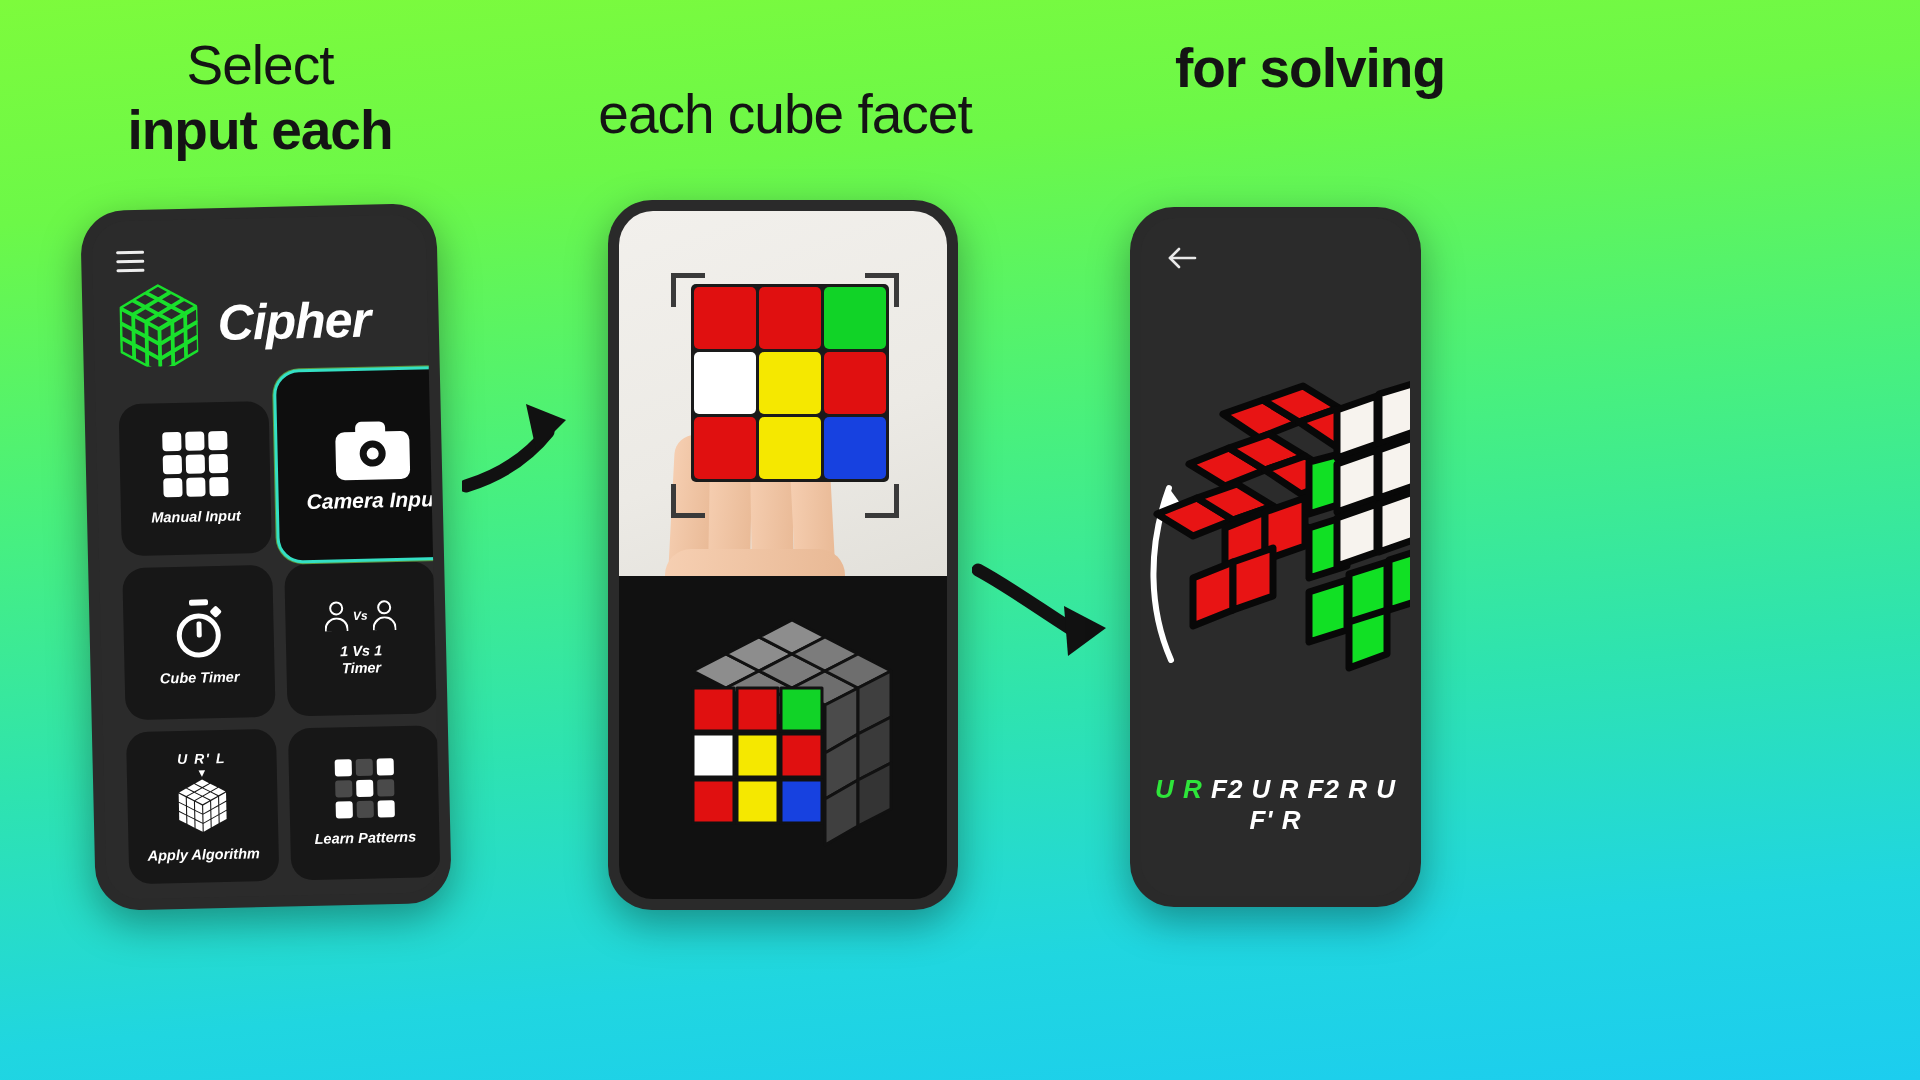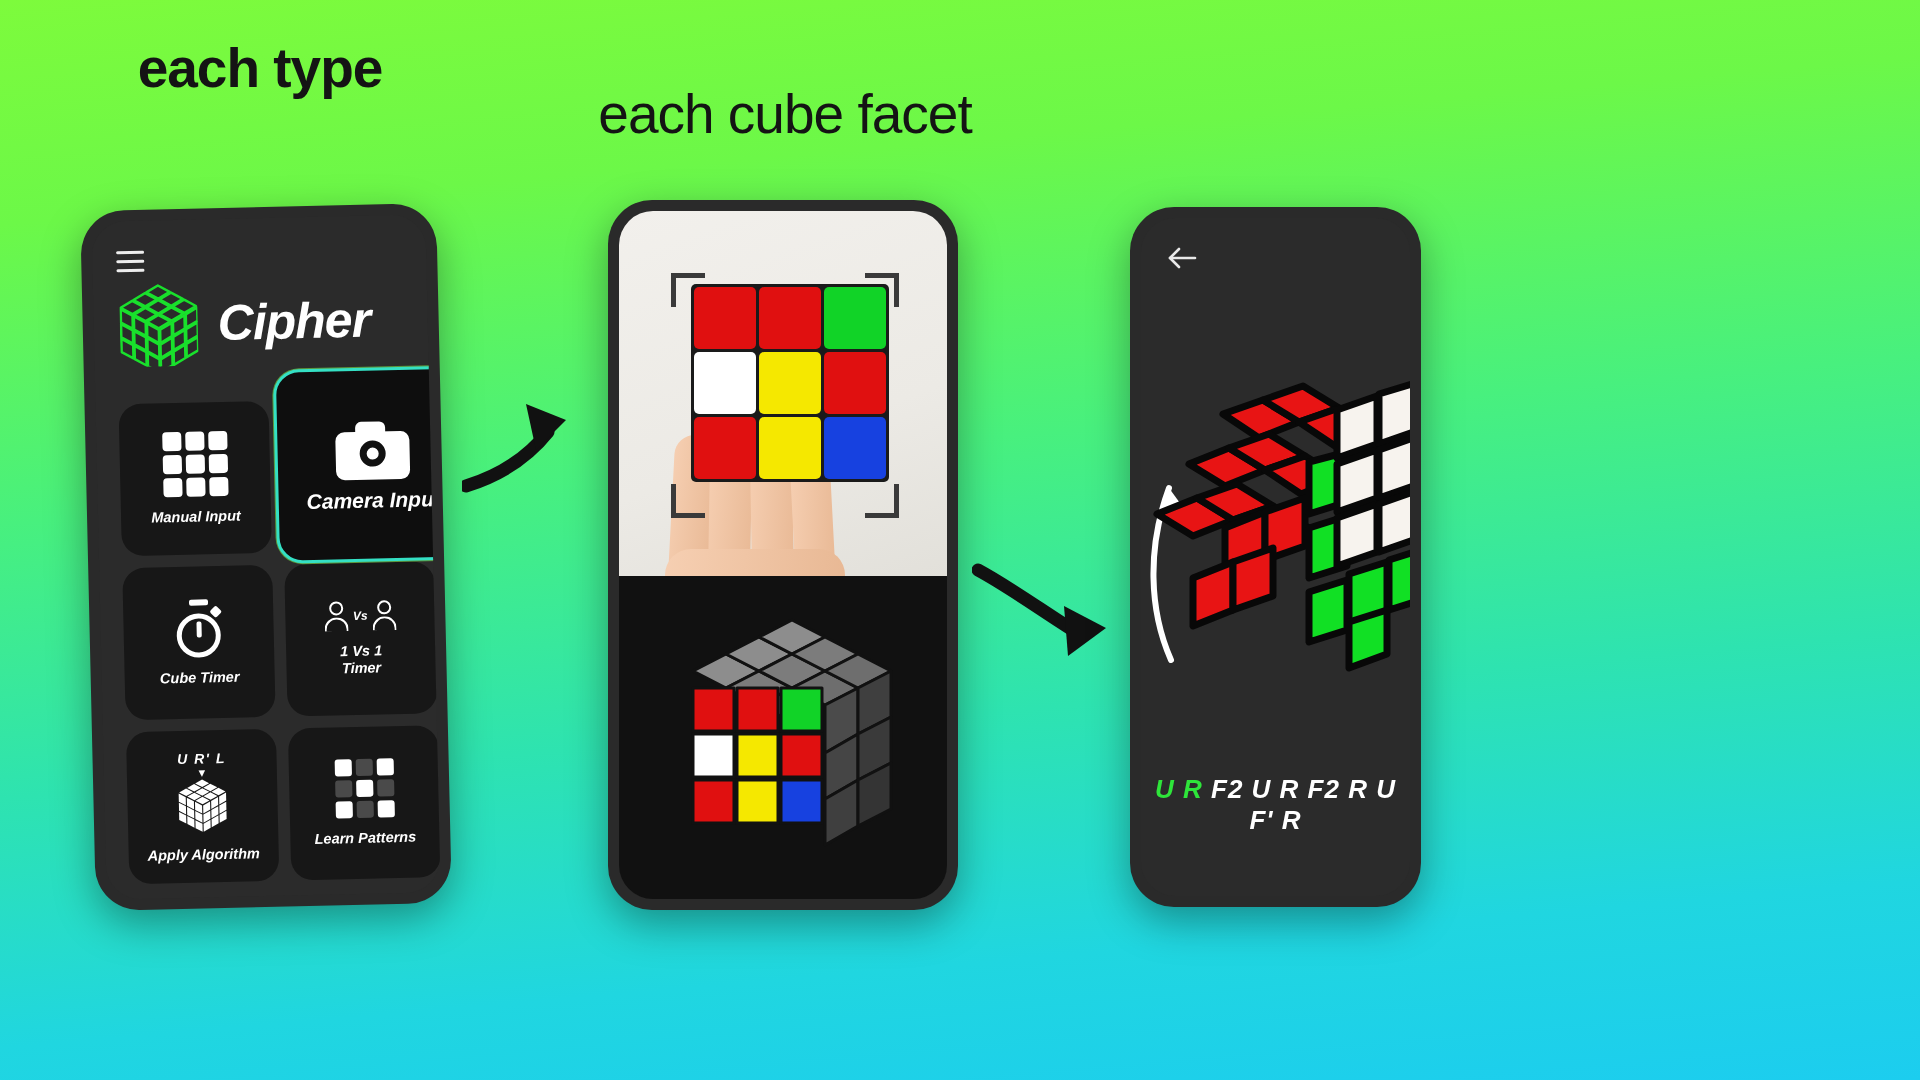--- a/index.html
+++ b/index.html
@@ -134,26 +134,28 @@
   
   .conn { position: absolute; }
   #arrow-1 { left: 462px; top: 358px; width: 150px; height: 140px; }
   #arrow-2 { left: 972px; top: 552px; width: 168px; height: 120px; }
 </style>
 </head>
 <body>
 
 <div class="headings">
   <div class="head-col" id="head-1">
-    <div class="l2">each type</div>
+    <div class="l1">Select</div>
+    <div class="l2">input each</div>
   </div>
   <div class="head-col" id="head-2">
     <div class="l2 n">each cube facet</div>
   </div>
   <div class="head-col" id="head-3">
+    <div class="l2">for solving</div>
   </div>
 </div>
 
 <div class="phone" id="phone-1">
   <div class="screen p1-screen">
 
     <div class="hamburger">
       <span></span>
         <span></span>
         <span></span>

